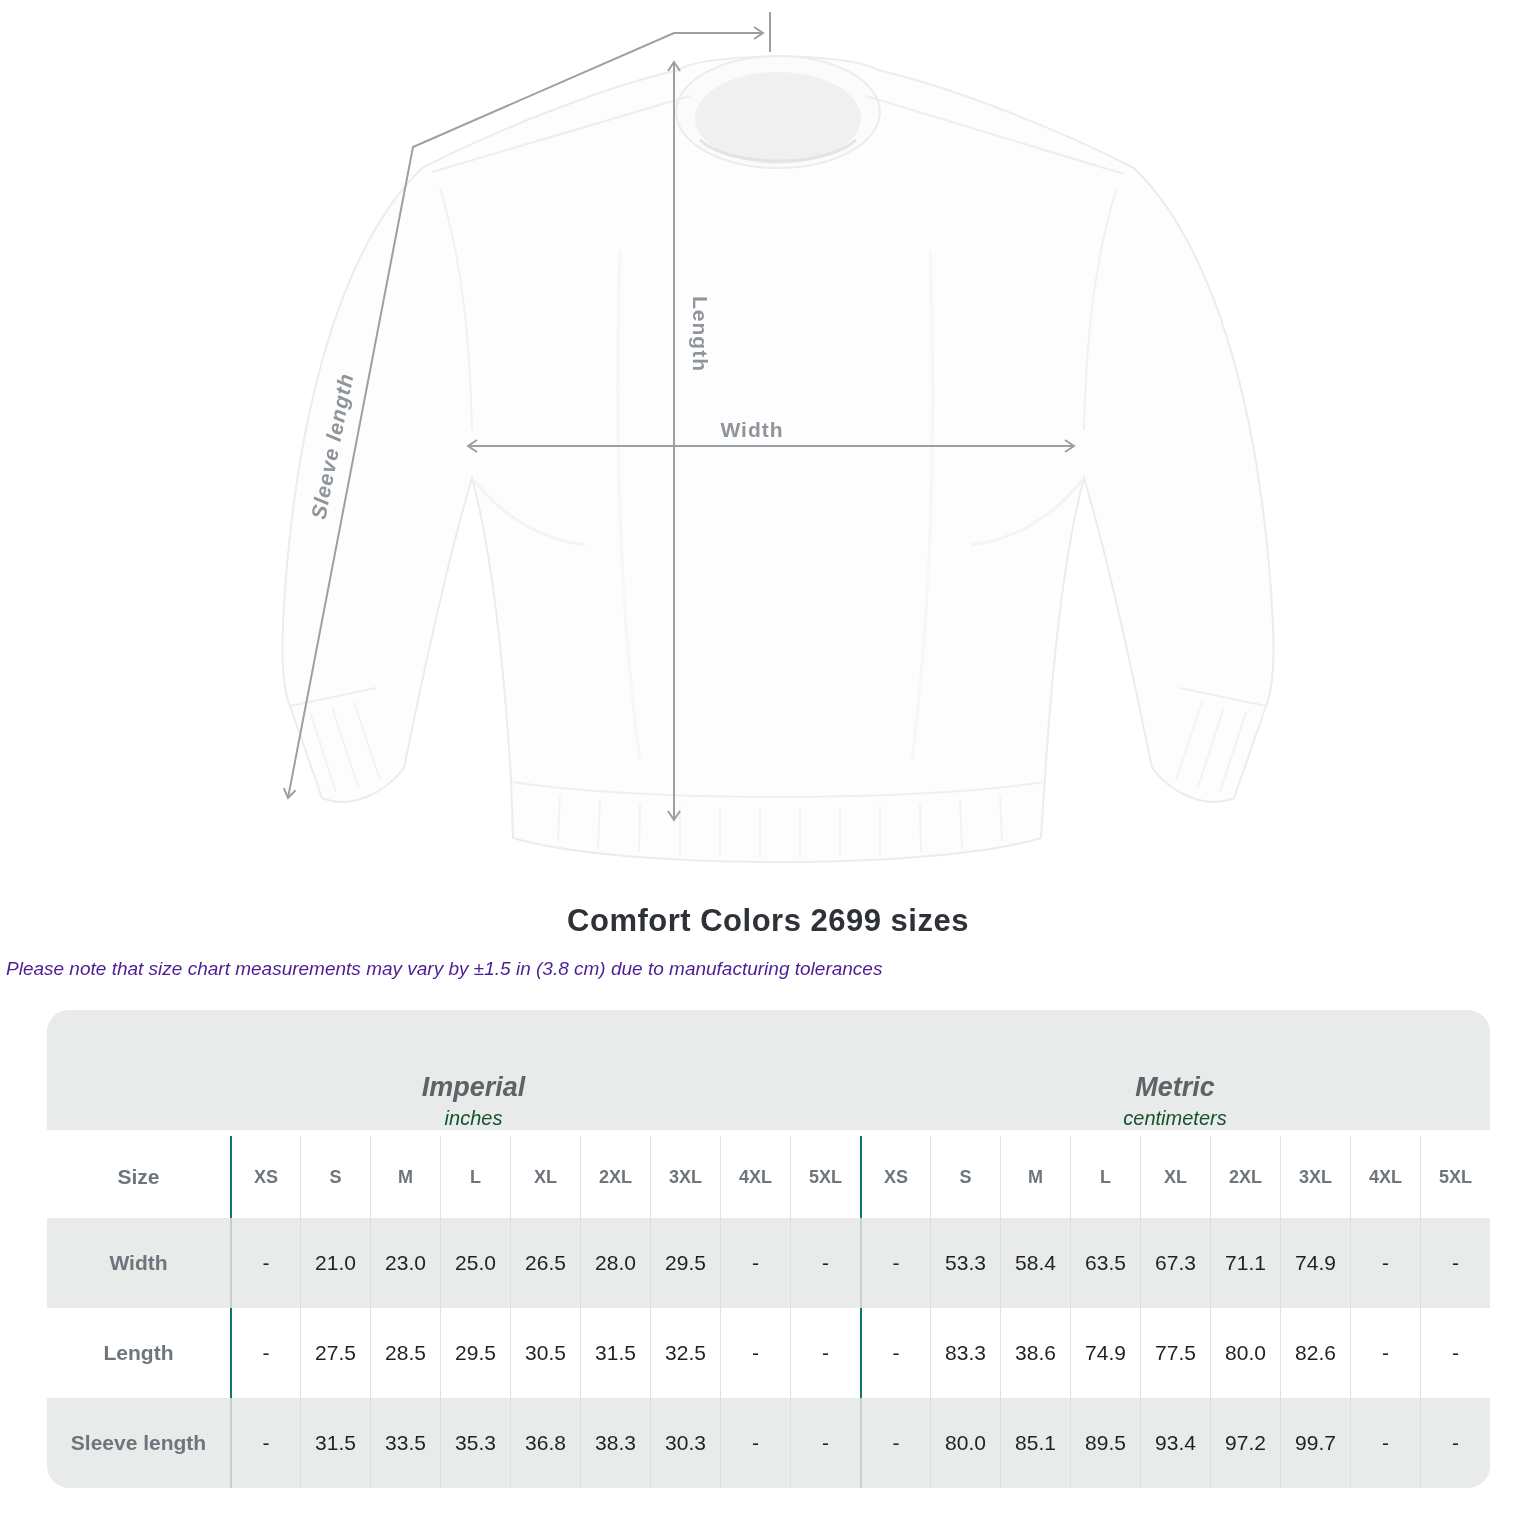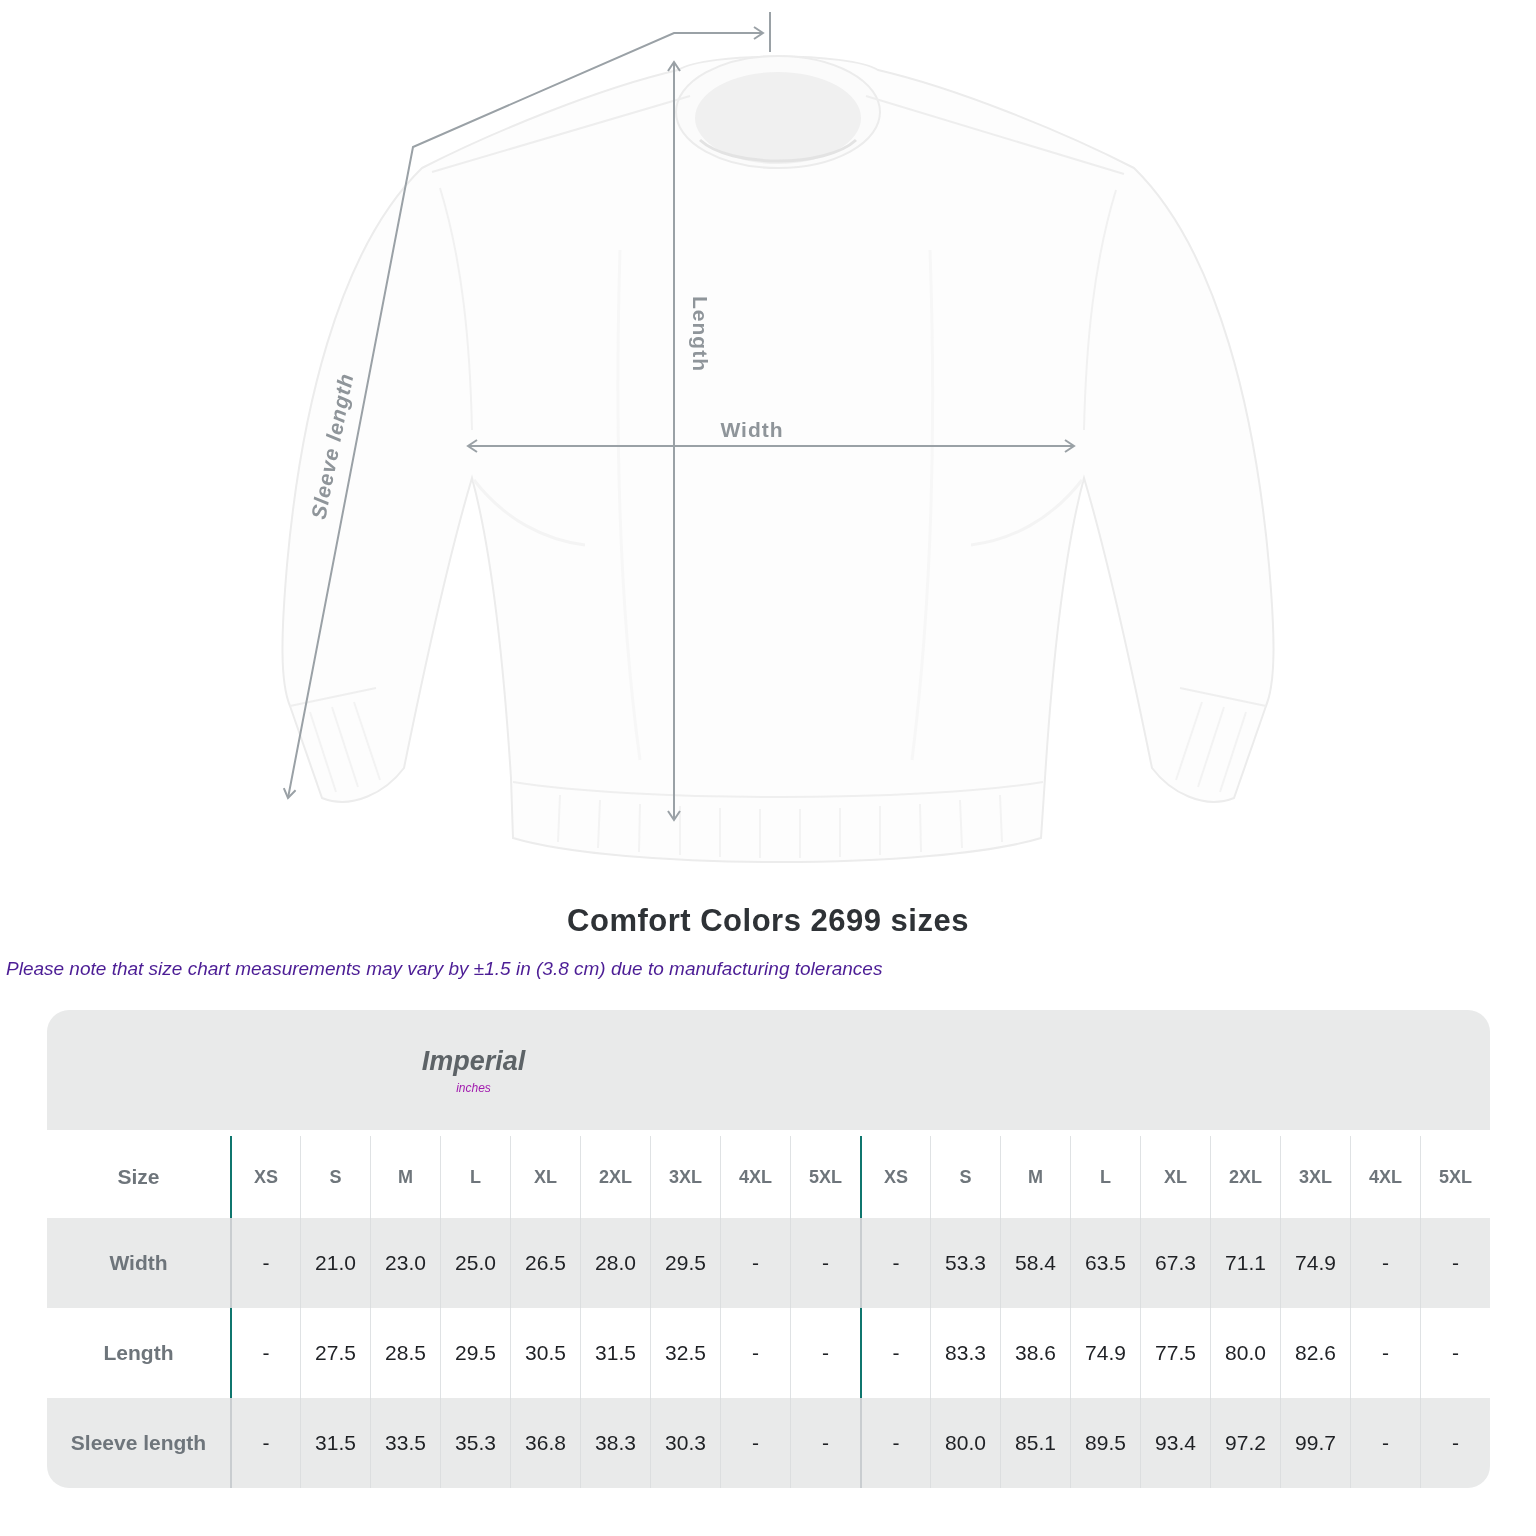--- a/index.html
+++ b/index.html
@@ -23,25 +23,25 @@
   }
   
   .size-table{
     position:absolute;left:47px;top:1010px;width:1443px;height:478px;
     border-radius:22px;overflow:hidden;background:#ffffff;
   }
   .band{
     display:grid;grid-template-columns:183px repeat(18,1fr);
     height:120px;background:#e9eaea;
   }
-  .band-group{display:flex;flex-direction:column;align-items:center;justify-content:center;gap:4px;}
+  .band-group{display:flex;flex-direction:column;align-items:center;justify-content:flex-end;gap:4px;}
   .band-group.imperial{grid-column:1 / 11;padding-left:40px;}
   .band-group.metric{grid-column:11 / 20;}
   .band-title{font-size:27px;font-weight:bold;font-style:italic;color:#5d6367;}
-  .band-sub{font-size:12px;font-style:italic;color:#a21caf;}
+  .band-sub{font-size:20px;font-style:italic;color:#14532d;}
   .thead,.trow{display:grid;grid-template-columns:183px repeat(18,1fr);}
   .thead{height:88px;background:#ffffff;}
   .trow{height:90px;background:#ffffff;}
   .trow.stripe{background:#e9eaea;}
   .hcell,.rcell{
     display:flex;align-items:center;justify-content:center;
     border-left:1px solid #dfe2e4;min-width:0;
   }
   .hcell.size-label,.rcell.row-label{border-left:none;}
   .hcell.group-start,.rcell.group-start{border-left:2px solid #0f766e;}
@@ -145,20 +145,24 @@
   </div>
 
   <h1 class="chart-title">Comfort Colors 2699 sizes</h1>
   <p class="chart-subtitle">Please note that size chart measurements may vary by ±1.5 in (3.8 cm) due to manufacturing tolerances</p>
 
   <div class="size-table">
     <div class="band">
       <div class="band-group imperial">
         <div class="band-title">Imperial</div>
         <div class="band-sub">inches</div>
+      </div>
+      <div class="band-group metric">
+        <div class="band-title">Metric</div>
+        <div class="band-sub">centimeters</div>
       </div>
     </div>
     <div class="thead">
         <div class="hcell size-label">Size</div>
         <div class="hcell group-start">XS</div>
         <div class="hcell">S</div>
         <div class="hcell">M</div>
         <div class="hcell">L</div>
         <div class="hcell">XL</div>
         <div class="hcell">2XL</div>

